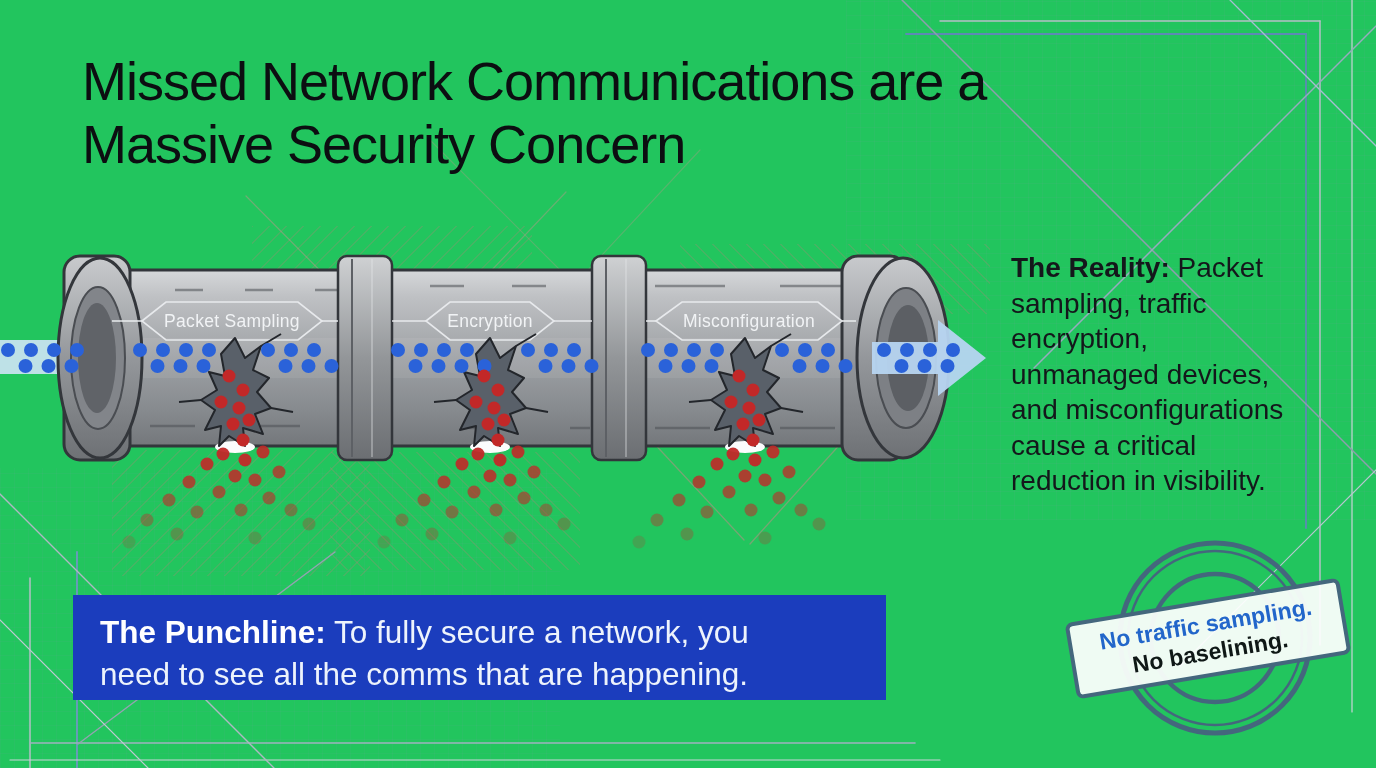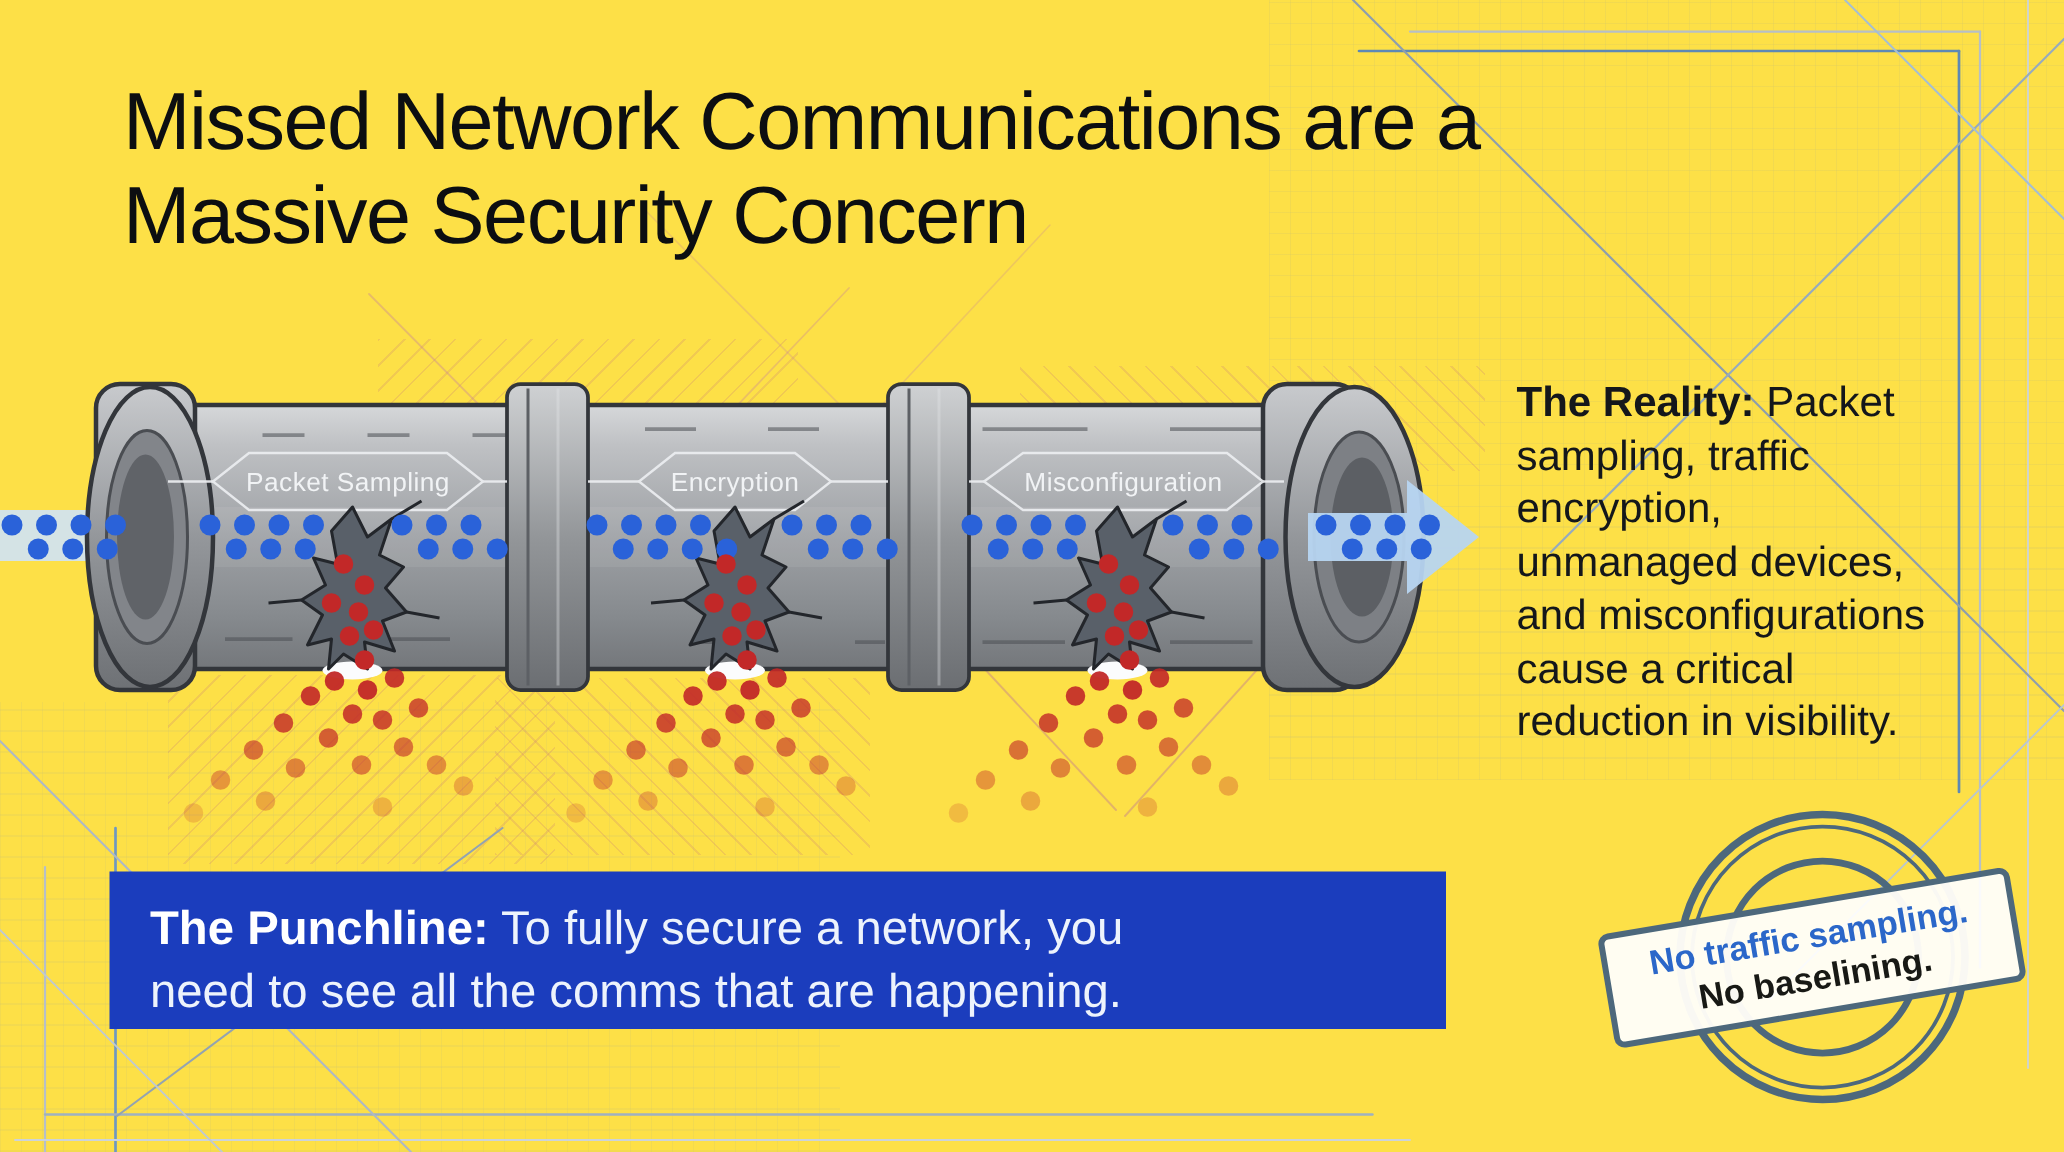--- a/index.html
+++ b/index.html
@@ -1,18 +1,18 @@
 <!DOCTYPE html>
 <html><head>
 <meta charset="utf-8">
 <style>
   html,body { margin:0; padding:0; background:#e8eaed; }
   .canvas {
     position:relative; width:1376px; height:768px; overflow:hidden;
-    background:#fde047; font-family:"Liberation Sans", sans-serif;
+    background:#22c55e; font-family:"Liberation Sans", sans-serif;
   }
   
   .grid-patch {
     position:absolute; pointer-events:none;
     background-image:
       repeating-linear-gradient(0deg,  rgba(130,150,170,.16) 0 1px, transparent 1px 14px),
       repeating-linear-gradient(90deg, rgba(130,150,170,.16) 0 1px, transparent 1px 14px);
   }
   #grid-tr { right:0; top:0; width:530px; height:520px; opacity:.55; }
   #grid-bl { left:0; top:468px; width:560px; height:300px; opacity:.5; }
@@ -31,21 +31,21 @@
     color:#0c0e11; white-space:pre-line;
   }
   .reality {
     position:absolute; left:995px; top:234px; margin:16px; width:330px;
     font-size:28px; line-height:1.27; color:#14171b;
   }
   .reality b { font-weight:bold; }
   .reality span { white-space:pre-line; }
 
   .punchline {
-    position:absolute; left:73px; top:581px; width:891px; height:105px;
+    position:absolute; left:73px; top:595px; width:813px; height:105px;
     box-sizing:border-box; background:#1b3dbd; color:#edf3fc;
     padding:17px 27px; font-size:31.5px; line-height:1.32;
   }
   .punchline b { font-weight:bold; color:#ffffff; }
   .punchline span { white-space:pre-line; }
 
   .stamp { position:absolute; left:1058px; top:538px; width:300px; height:207px; opacity:.96; }
   .stamp svg { position:absolute; left:0; top:0; }
   .stamp-banner {
     position:absolute; left:11px; top:62px; width:278px; height:77px;

